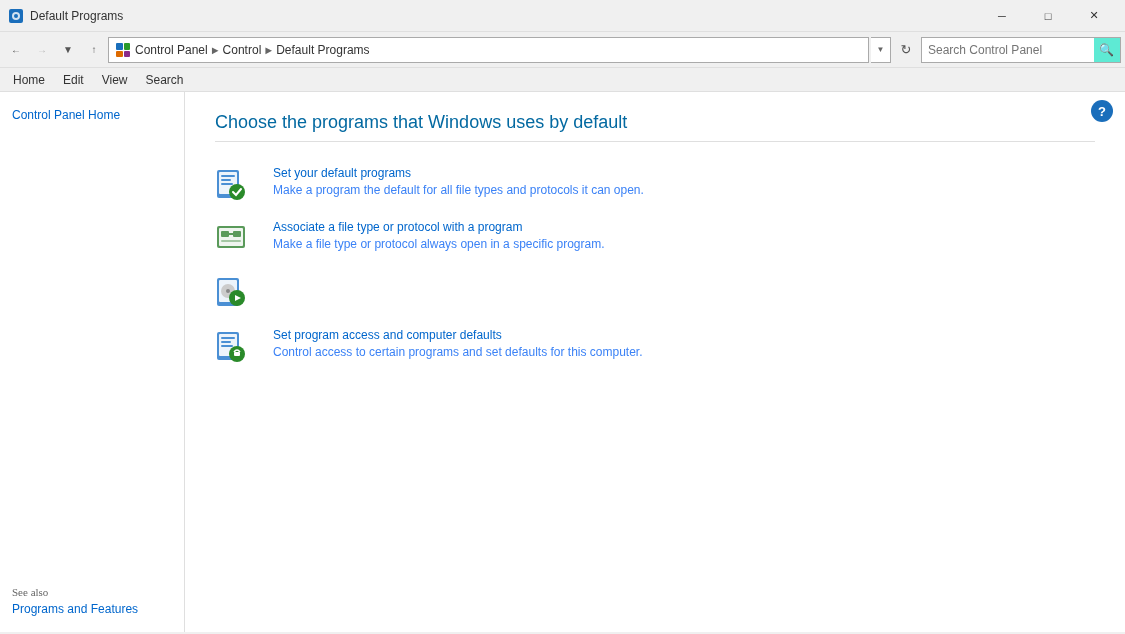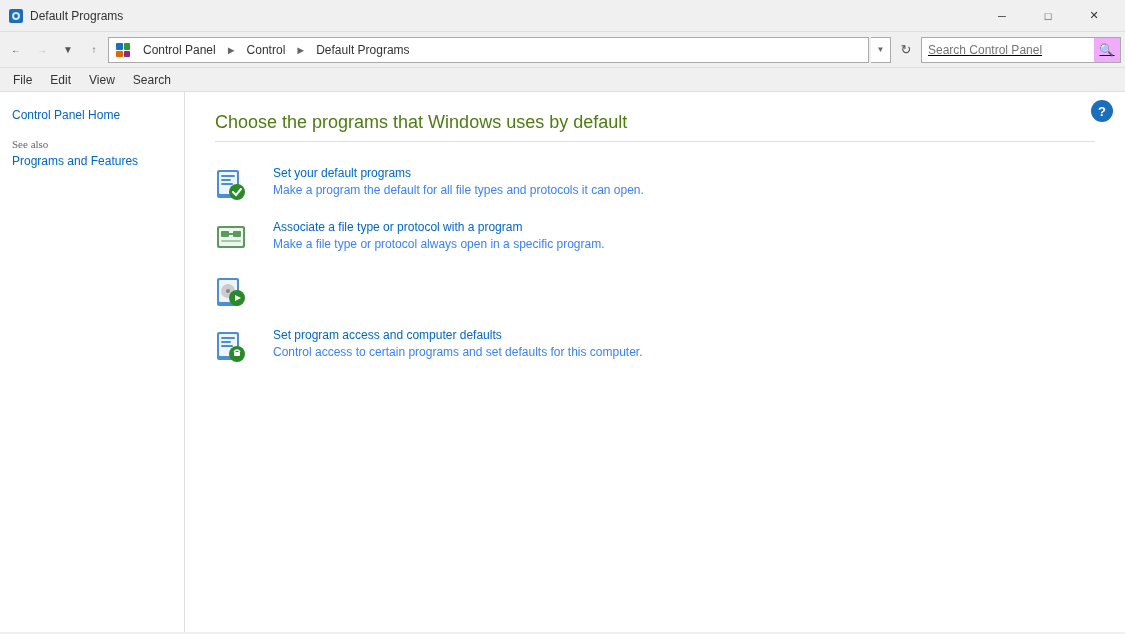--- a/index.html
+++ b/index.html
@@ -74,21 +74,21 @@
     }
     .nav-btn.disabled { color: #bbb; cursor: default; }
     .address-path {
       flex: 1;
       height: 26px;
       background: white;
       border: 1px solid #aaa;
       display: flex;
       align-items: center;
       padding: 0 6px;
-      gap: 8px;
+      gap: 0;
     }
     .path-segment {
       display: flex;
       align-items: center;
       color: #333;
       font-size: 12px;
     }
     .path-separator {
       color: #666;
       margin: 0 2px;
@@ -126,22 +126,21 @@
       cursor: pointer;
       font-size: 13px;
       color: #555;
     }
     .search-box {
       width: 200px;
       height: 26px;
       border: 1px solid #aaa;
       display: flex;
       align-items: center;
-      background: #f0abfc;
-      text-decoration: underline;
+      background: #5eead4;
     }
     .search-input {
       flex: 1;
       height: 100%;
       border: none;
       outline: none;
       padding: 0 6px;
       font-size: 12px;
       color: #888;
       font-family: inherit;
@@ -181,21 +180,21 @@
     }
 
     
     .sidebar {
       width: 185px;
       background: white;
       border-right: 1px solid #dfdfdf;
       padding: 8px 0;
       display: flex;
       flex-direction: column;
-      justify-content: flex-start;
+      justify-content: space-between;
     }
     .sidebar-top {
       padding: 8px 12px;
     }
     .sidebar-link {
       color: #0066cc;
       font-size: 12px;
       cursor: pointer;
       text-decoration: none;
     }
@@ -213,21 +212,21 @@
     .content-area {
       flex: 1;
       background: white;
       padding: 20px 30px;
       overflow-y: auto;
       position: relative;
     }
     .content-title {
       font-size: 18px;
       font-weight: 300;
-      color: #4d7c0f;
+      color: #0369a1;
       margin-bottom: 24px;
       border-bottom: 1px solid #dfdfdf;
       padding-bottom: 8px;
     }
 
     
     .item-row {
       display: flex;
       align-items: flex-start;
       margin-bottom: 20px;
@@ -314,21 +313,21 @@
   <div class="address-dropdown">▼</div>
   <div class="refresh-btn">↻</div>
 
   <div class="search-box">
     <input class="search-input" type="text" placeholder="Search Control Panel" style="">
     <div class="search-icon-btn">🔍</div>
   </div>
 </div>
 
 <div class="menu-bar">
-  <div class="menu-item">File</div>
+  <div class="menu-item">Home</div>
   <div class="menu-item">Edit</div>
   <div class="menu-item">View</div>
   <div class="menu-item">Search</div>
 </div>
 
 <div class="main-layout">
 
   <div class="sidebar">
     <div class="sidebar-top">
       <a class="sidebar-link">Control Panel Home</a>

